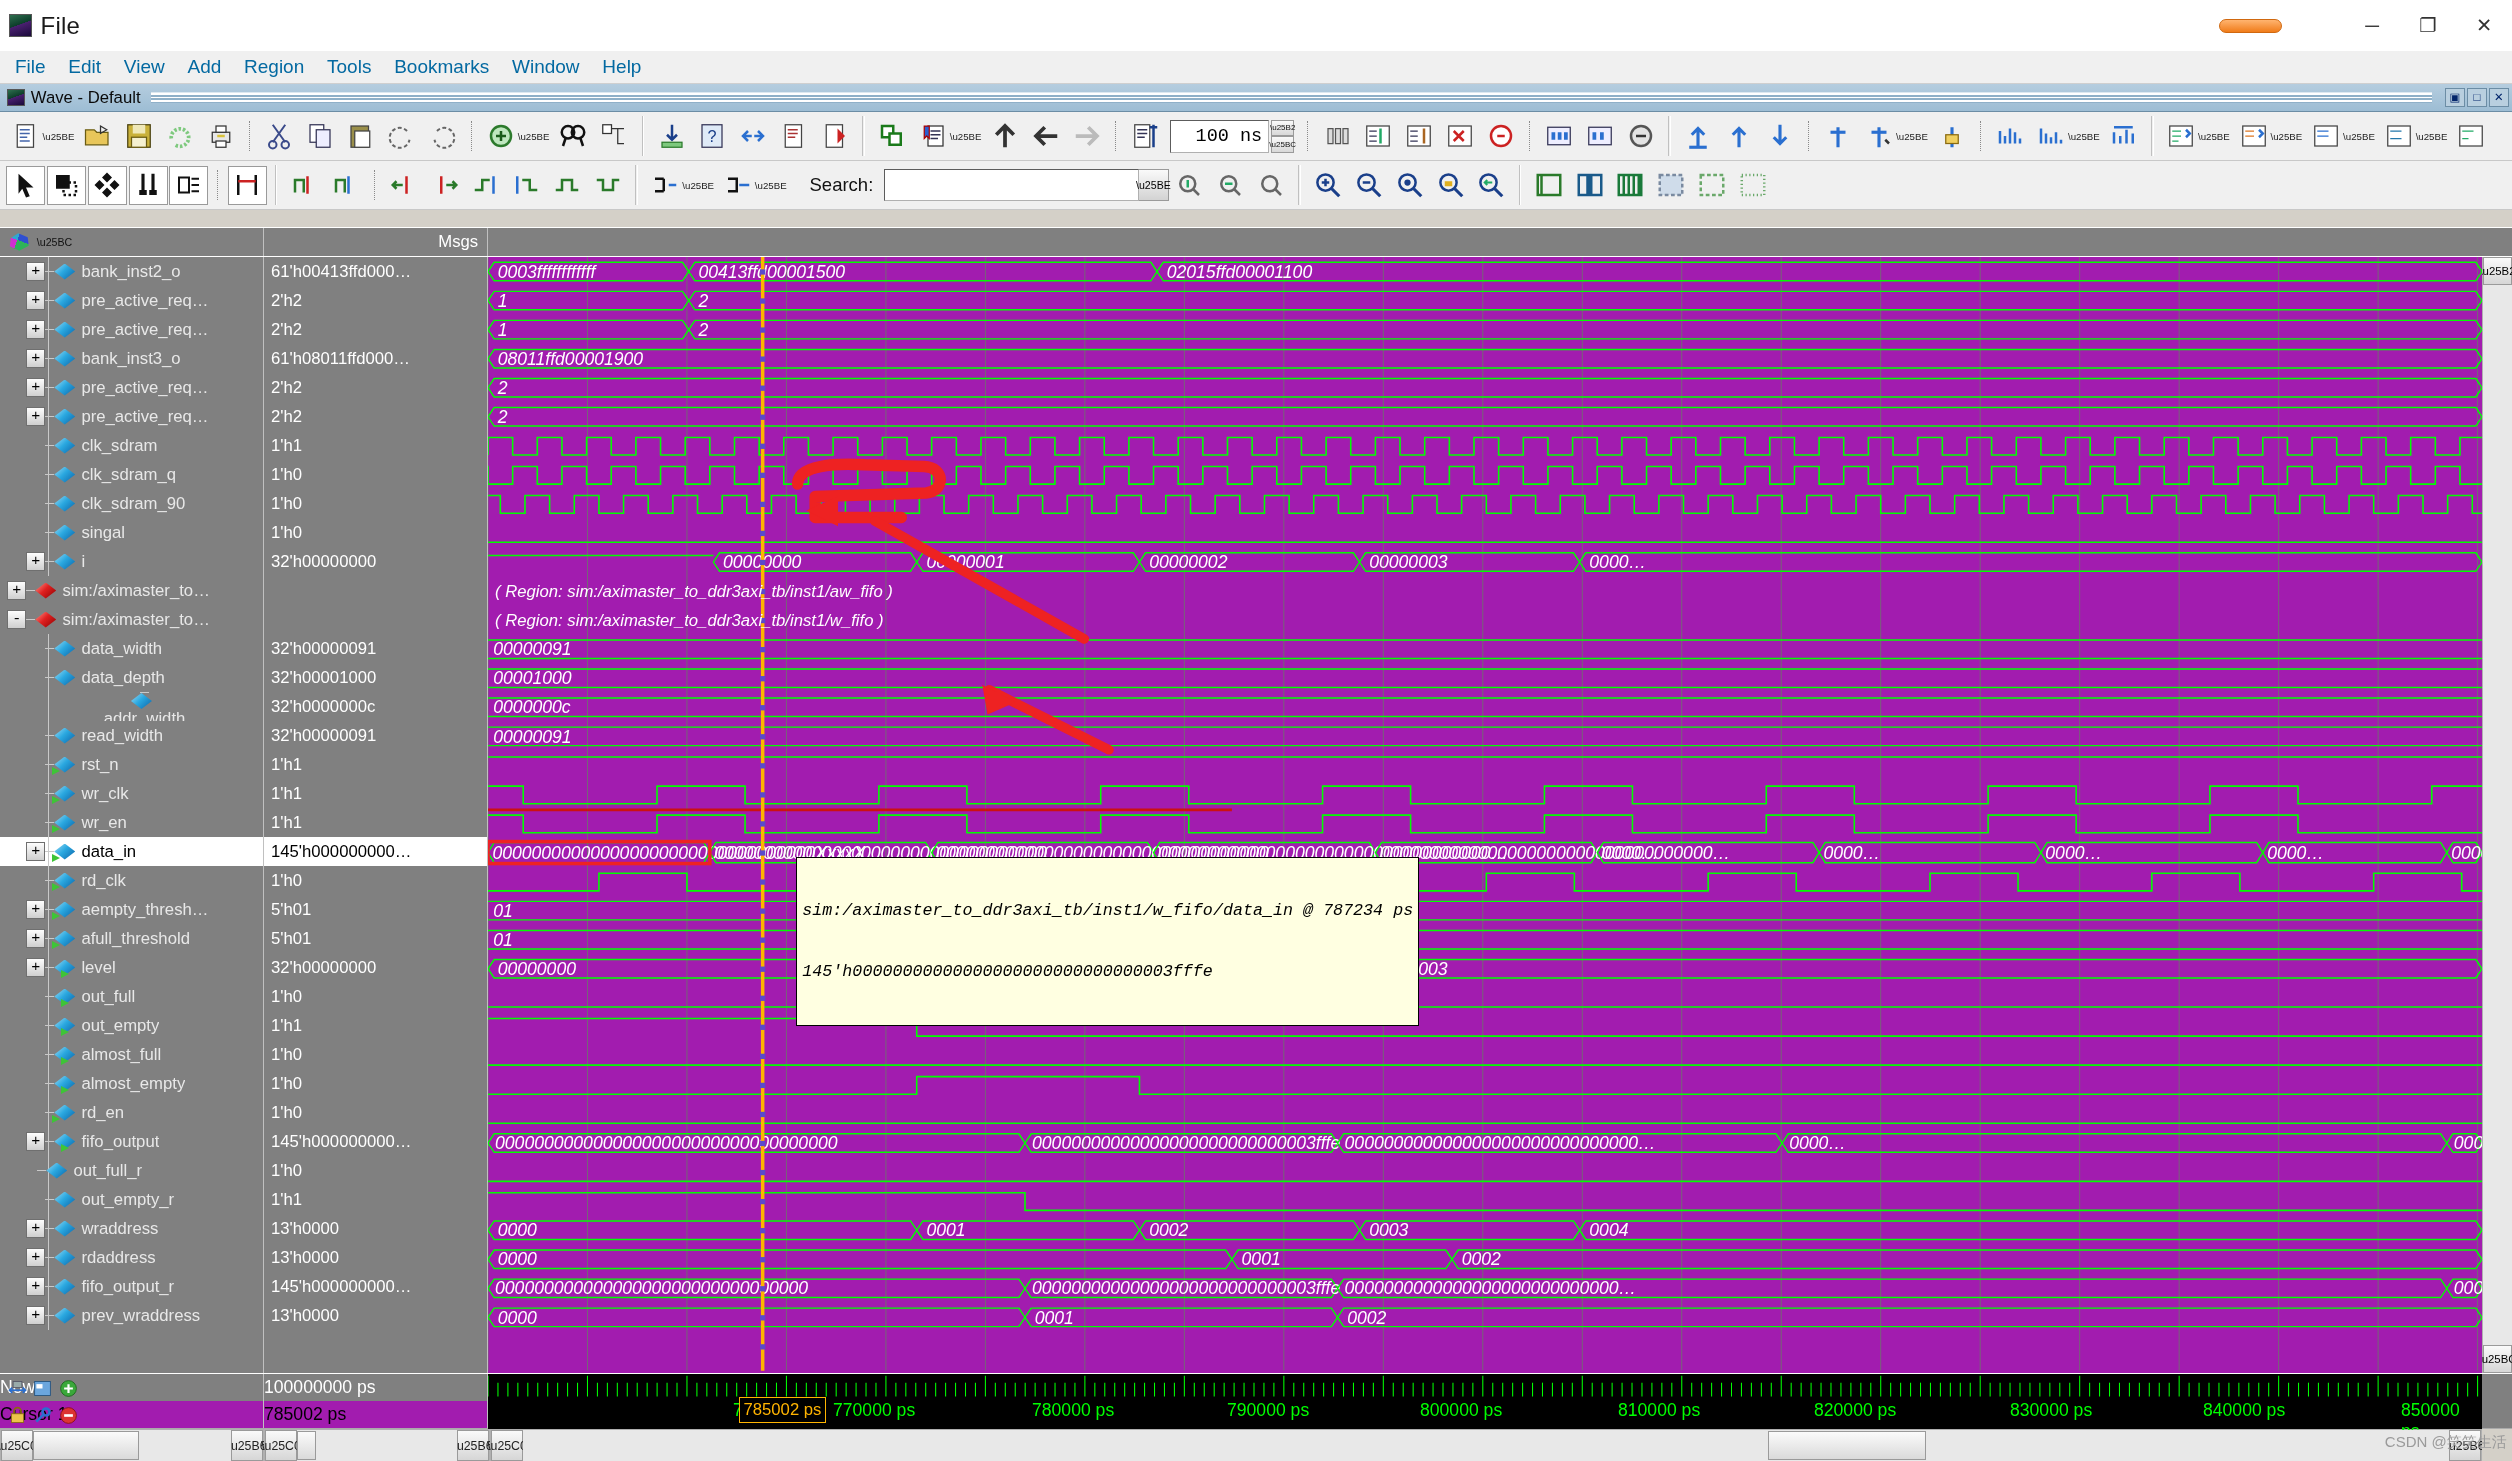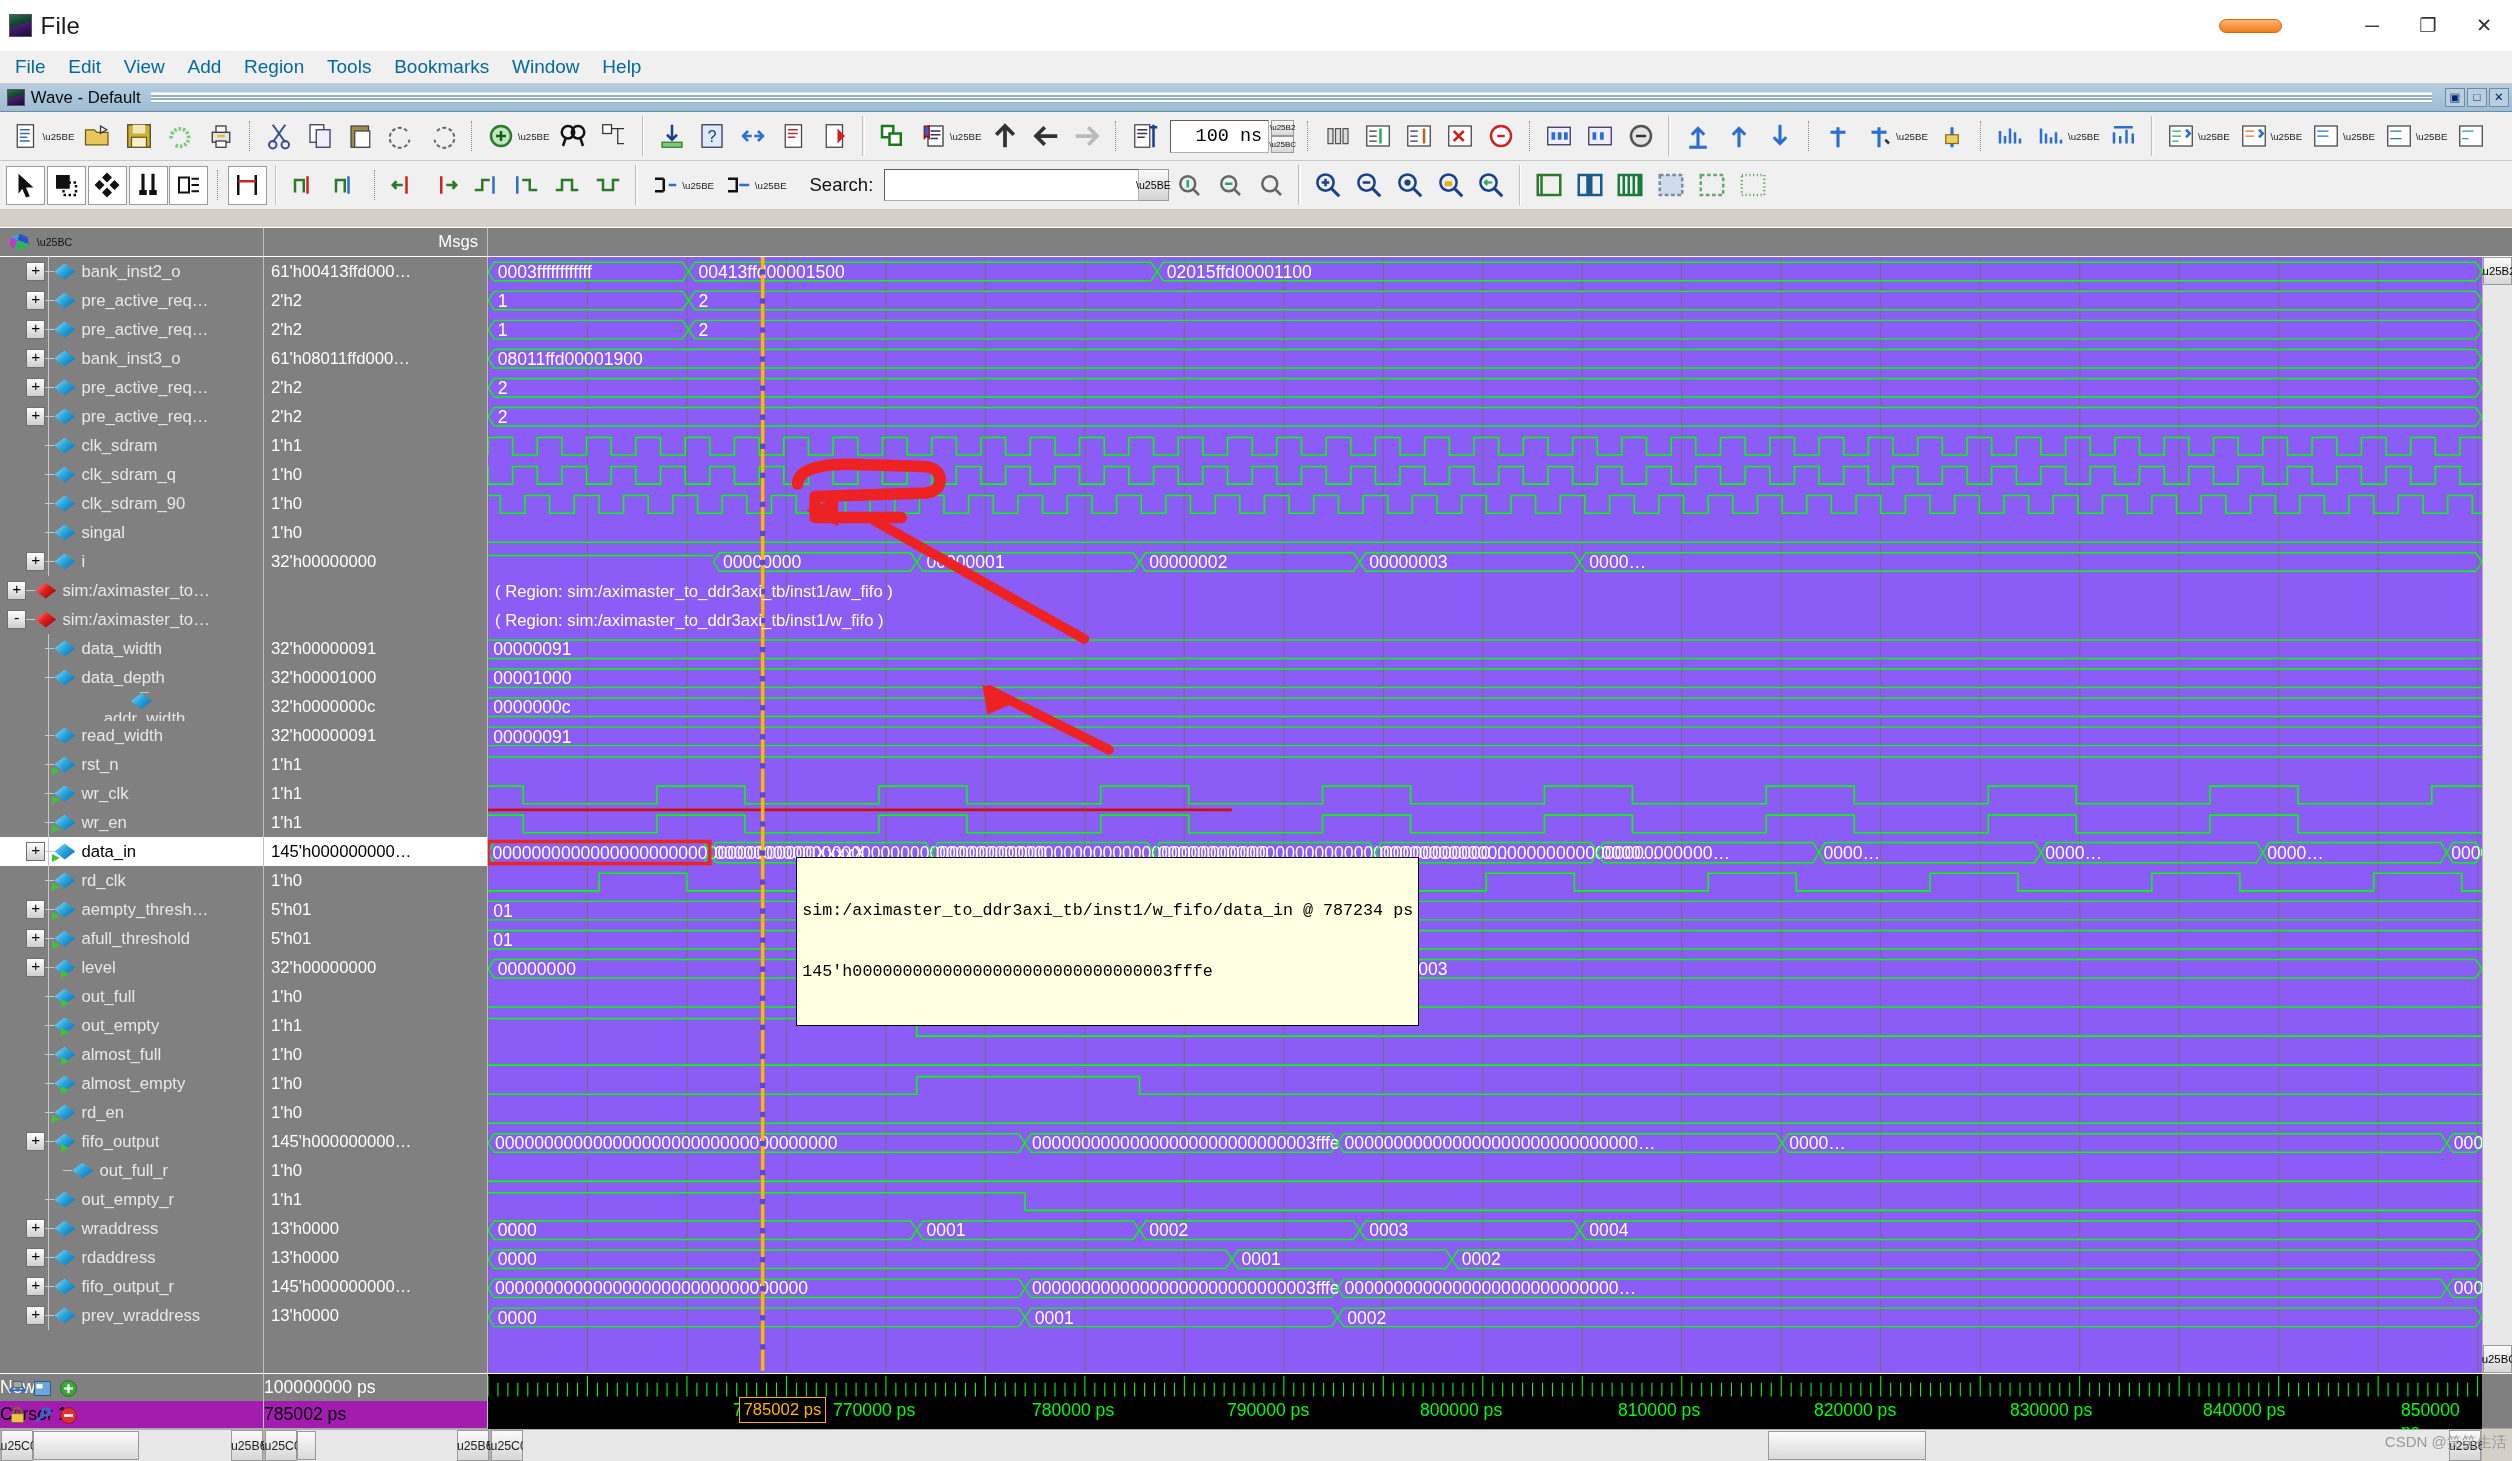--- a/index.html
+++ b/index.html
@@ -160,21 +160,21 @@
 
   .col-names {
     width: 264px; background: #808080; position: relative;
     border-right: 1.8px solid #c0c0c0; flex: 0 0 auto; overflow: hidden;
   }
   .col-vals {
     width: 224px; background: #808080; position: relative;
     border-right: 1.8px solid #c0c0c0; flex: 0 0 auto; overflow: hidden;
   }
   .col-wave {
-    flex: 1; background: #8b5cf6; position: relative; overflow: hidden;
+    flex: 1; background: #a21caf; position: relative; overflow: hidden; font-style: italic;
   }
 
   .row {
     height: 29px; display: flex; align-items: center;
     font-size: 16.7px; color: #e8e8e8; white-space: nowrap;
     position: relative;
   }
   .row.selected { background: #ffffff; color: #000; }
   .row .tree-line {
     position: absolute; left: 48px; top: 0; bottom: 0; width: 0.9px; background: #c9c9c9;
@@ -1152,21 +1152,21 @@
         </div>
         <div class="row" style="padding-left: 26px;">
           <div class="tree-line"></div>
           <div class="expander">+</div>
           <div class="hconn"></div>
           <div class="sig-ico arrow-out">
             <div class="diamond"></div>
           </div>
           <div class="sig-label">fifo_output</div>
         </div>
-        <div class="row" style="padding-left: 44px;">
+        <div class="row" style="padding-left: 18px;">
           <div class="tree-line"></div>
           <div class="expander-gap"></div>
           <div class="hconn"></div>
           <div class="sig-ico">
             <div class="diamond"></div>
           </div>
           <div class="sig-label">out_full_r</div>
         </div>
         <div class="row" style="padding-left: 26px;">
           <div class="tree-line"></div>

